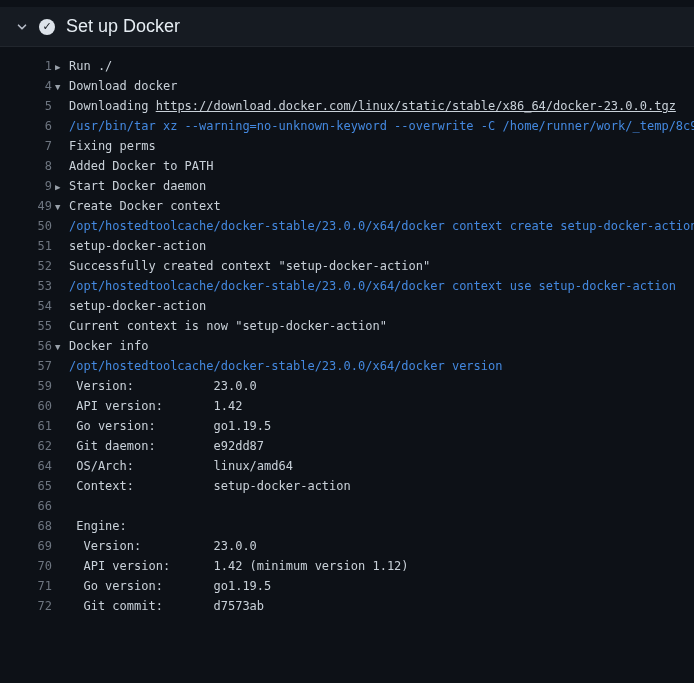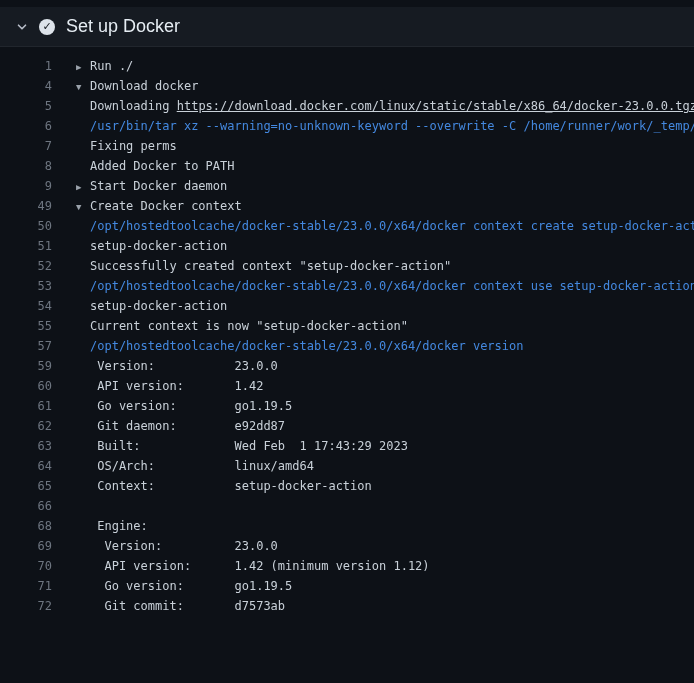--- a/index.html
+++ b/index.html
@@ -27,21 +27,21 @@
   .log { padding-top: 9px; }
   .log-line {
     display: flex; height: 20px; line-height: 20px;
     font-family: "DejaVu Sans Mono", "Liberation Mono", monospace;
     font-size: 12px; white-space: pre;
   }
   .line-num {
     flex: 0 0 40px; margin-left: 12px; text-align: right;
     color: var(--num, #6e7681); cursor: pointer;
   }
-  .line-content { margin-left: 24px; flex: 0 0 auto; }
+  .line-content { margin-left: 3px; flex: 0 0 auto; }
   .arrow {
     display: inline-block; width: 14px;
     color: #9aa2ab; font-size: 9px; vertical-align: middle;
   }
   .txt { color: var(--text, #c9d1d9); }
   .txt.command { color: var(--cmd, #4489e0); }
   .txt.group { color: var(--text, #c9d1d9); cursor: pointer; }
   a.url { color: var(--text, #c9d1d9); text-decoration: underline; cursor: pointer; }
 </style>
 </head>
@@ -65,26 +65,26 @@
     <div class="log-line"><span class="line-num">7</span><span class="line-content"><span class="arrow"></span><span class="txt plain">Fixing perms</span></span></div>
     <div class="log-line"><span class="line-num">8</span><span class="line-content"><span class="arrow"></span><span class="txt plain">Added Docker to PATH</span></span></div>
     <div class="log-line"><span class="line-num">9</span><span class="line-content"><span class="arrow">▶</span><span class="txt group">Start Docker daemon</span></span></div>
     <div class="log-line"><span class="line-num">49</span><span class="line-content"><span class="arrow">▼</span><span class="txt group">Create Docker context</span></span></div>
     <div class="log-line"><span class="line-num">50</span><span class="line-content"><span class="arrow"></span><span class="txt command">/opt/hostedtoolcache/docker-stable/23.0.0/x64/docker context create setup-docker-action</span></span></div>
     <div class="log-line"><span class="line-num">51</span><span class="line-content"><span class="arrow"></span><span class="txt plain">setup-docker-action</span></span></div>
     <div class="log-line"><span class="line-num">52</span><span class="line-content"><span class="arrow"></span><span class="txt plain">Successfully created context "setup-docker-action"</span></span></div>
     <div class="log-line"><span class="line-num">53</span><span class="line-content"><span class="arrow"></span><span class="txt command">/opt/hostedtoolcache/docker-stable/23.0.0/x64/docker context use setup-docker-action</span></span></div>
     <div class="log-line"><span class="line-num">54</span><span class="line-content"><span class="arrow"></span><span class="txt plain">setup-docker-action</span></span></div>
     <div class="log-line"><span class="line-num">55</span><span class="line-content"><span class="arrow"></span><span class="txt plain">Current context is now "setup-docker-action"</span></span></div>
+    <div class="log-line"><span class="line-num">56</span><span class="line-content"><span class="arrow">▼</span><span class="txt group">Docker info</span></span></div>
     <div class="log-line"><span class="line-num">57</span><span class="line-content"><span class="arrow"></span><span class="txt command">/opt/hostedtoolcache/docker-stable/23.0.0/x64/docker version</span></span></div>
     <div class="log-line"><span class="line-num">59</span><span class="line-content"><span class="arrow"></span><span class="txt plain"> Version:           23.0.0</span></span></div>
     <div class="log-line"><span class="line-num">60</span><span class="line-content"><span class="arrow"></span><span class="txt plain"> API version:       1.42</span></span></div>
     <div class="log-line"><span class="line-num">61</span><span class="line-content"><span class="arrow"></span><span class="txt plain"> Go version:        go1.19.5</span></span></div>
     <div class="log-line"><span class="line-num">62</span><span class="line-content"><span class="arrow"></span><span class="txt plain"> Git daemon:        e92dd87</span></span></div>
-    <div class="log-line"><span class="line-num">63</span><span class="line-content"><span class="arrow"></span><span class="txt plain"> Built:             Wed Feb  1 17:43:29 2023</span></span></div>
     <div class="log-line"><span class="line-num">64</span><span class="line-content"><span class="arrow"></span><span class="txt plain"> OS/Arch:           linux/amd64</span></span></div>
     <div class="log-line"><span class="line-num">65</span><span class="line-content"><span class="arrow"></span><span class="txt plain"> Context:           setup-docker-action</span></span></div>
     <div class="log-line"><span class="line-num">66</span><span class="line-content"><span class="arrow"></span><span class="txt plain"></span></span></div>
     <div class="log-line"><span class="line-num">68</span><span class="line-content"><span class="arrow"></span><span class="txt plain"> Engine:</span></span></div>
     <div class="log-line"><span class="line-num">69</span><span class="line-content"><span class="arrow"></span><span class="txt plain">  Version:          23.0.0</span></span></div>
     <div class="log-line"><span class="line-num">70</span><span class="line-content"><span class="arrow"></span><span class="txt plain">  API version:      1.42 (minimum version 1.12)</span></span></div>
     <div class="log-line"><span class="line-num">71</span><span class="line-content"><span class="arrow"></span><span class="txt plain">  Go version:       go1.19.5</span></span></div>
     <div class="log-line"><span class="line-num">72</span><span class="line-content"><span class="arrow"></span><span class="txt plain">  Git commit:       d7573ab</span></span></div>
   </div>
 

